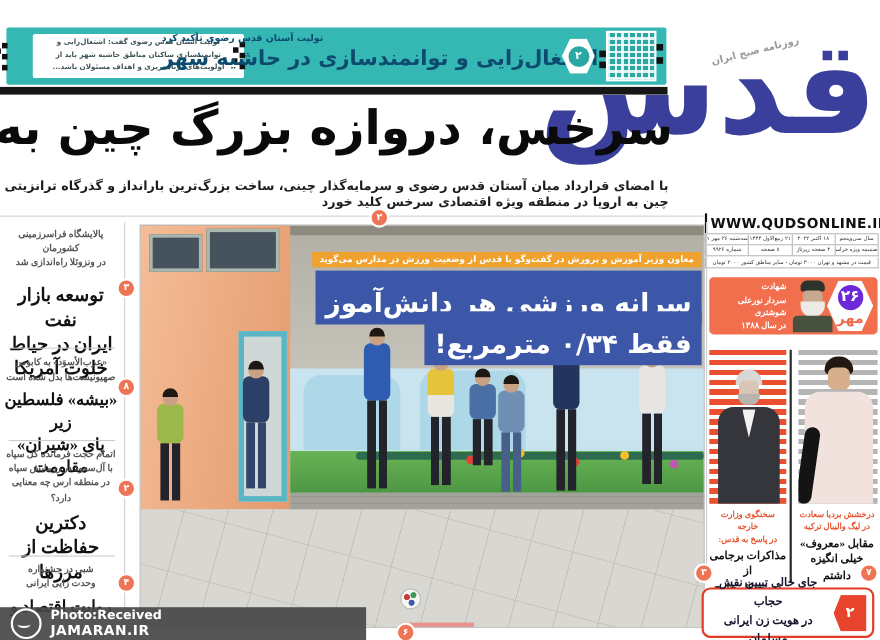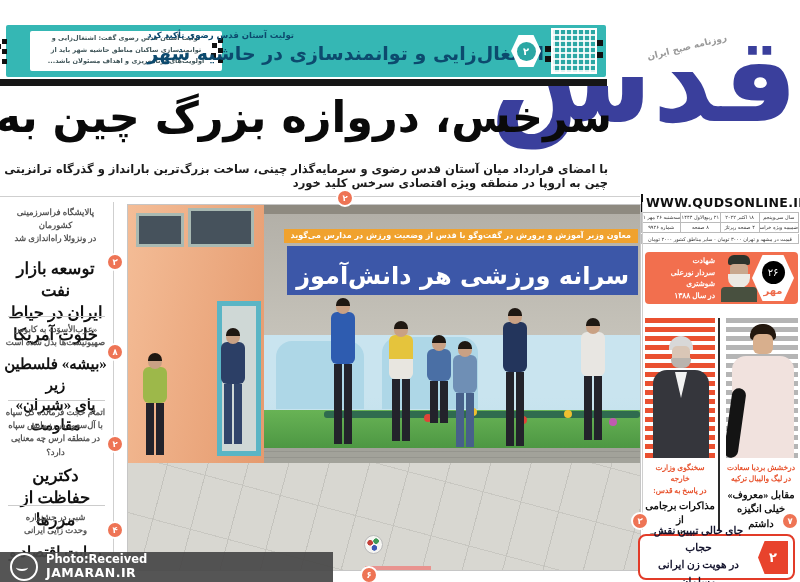--- a/index.html
+++ b/index.html
@@ -102,23 +102,23 @@
   .cal-text{left:6px;top:3px;width:64px;color:#fff;font-size:7.5px;font-weight:bold;line-height:1.55;text-align:right;}
   .cmd{left:74px;top:2px;width:40px;height:48px;}
   .cmd i{position:absolute;display:block;}
   .cmd .cap{top:1px;left:9px;width:22px;height:10px;background:#2c332c;border-radius:6px 6px 2px 2px;}
   .cmd .face{top:10px;left:11px;width:18px;height:13px;background:#c8a88e;border-radius:4px;}
   .cmd .beard{top:20px;left:9px;width:22px;height:14px;background:#eceae4;border-radius:0 0 10px 10px;}
   .cmd .torso{top:33px;left:2px;width:36px;height:15px;background:#48503f;border-radius:4px 4px 0 0;}
   .cal-hex{right:4px;top:3px;width:42px;height:46px;background:#fff;
       clip-path:polygon(25% 0,75% 0,100% 50%,75% 100%,25% 100%,0 50%);
       display:flex;flex-direction:column;align-items:center;justify-content:center;gap:1px;}
-  .cal-day{width:23px;height:23px;border-radius:50%;background:#000000;color:#fff;font-size:10px;font-weight:normal;
+  .cal-day{width:23px;height:23px;border-radius:50%;background:#6d28d9;color:#fff;font-size:14px;font-weight:bold;
       display:flex;align-items:center;justify-content:center;}
-  .cal-month{font-size:10px;color:#ee6a4a;font-weight:bold;}
+  .cal-month{font-size:13px;color:#ee6a4a;font-weight:bold;}
 
   .port-l{left:645px;top:318px;width:70px;height:140px;overflow:hidden;
       background:repeating-linear-gradient(#ea5030 0 5px,#fff 5px 9px);}
   .port-r{left:726px;top:318px;width:72px;height:140px;overflow:hidden;
       background:repeating-linear-gradient(#b5b5b5 0 5px,#fff 5px 9px);}
   .port-div{left:718px;top:318px;width:2px;height:212px;background:#2a2a2a;}
   .sp i,.ath i{position:absolute;display:block;}
   .sp .hair{top:18px;left:24px;width:24px;height:14px;background:#d8d8d8;border-radius:12px 12px 0 0;}
   .sp .face{top:28px;left:27px;width:18px;height:18px;background:#d9c6b6;border-radius:5px;}
   .sp .beard{top:40px;left:26px;width:20px;height:10px;background:#b9b4ae;border-radius:0 0 8px 8px;}
@@ -292,20 +292,21 @@
       </div>
     <div class="kid" style="left:452px;top:115px;">
       <div class="head"></div>
         <div class="torso" style="background:#e8e6e2;height:44px;"></div>
         <div class="legs" style="height:64px;"></div>
       </div>
     <div class="abs ball"></div>
 
     <div class="abs ph-kicker">معاون وزیر آموزش و پرورش در گفت‌وگو با قدس از وضعیت ورزش در مدارس می‌گوید</div>
     <div class="abs ph-h1" style="top:41px;">سرانه ورزشی هر دانش‌آموز</div>
+    <div class="abs ph-h1" style="top:78px;">فقط ۰/۳۴ مترمربع!</div>
     <div class="abs ph-caption">جـــار</div>
   </div>
   <div class="abs pbadge" style="left:360px;top:566px;">۶</div>
 
   <div class="abs vline" style="left:642px;top:202px;height:328px;"></div>
 
   <div class="abs cal">
     <div class="abs cal-text prel">شهادت
 سردار نورعلی
 شوشتری

